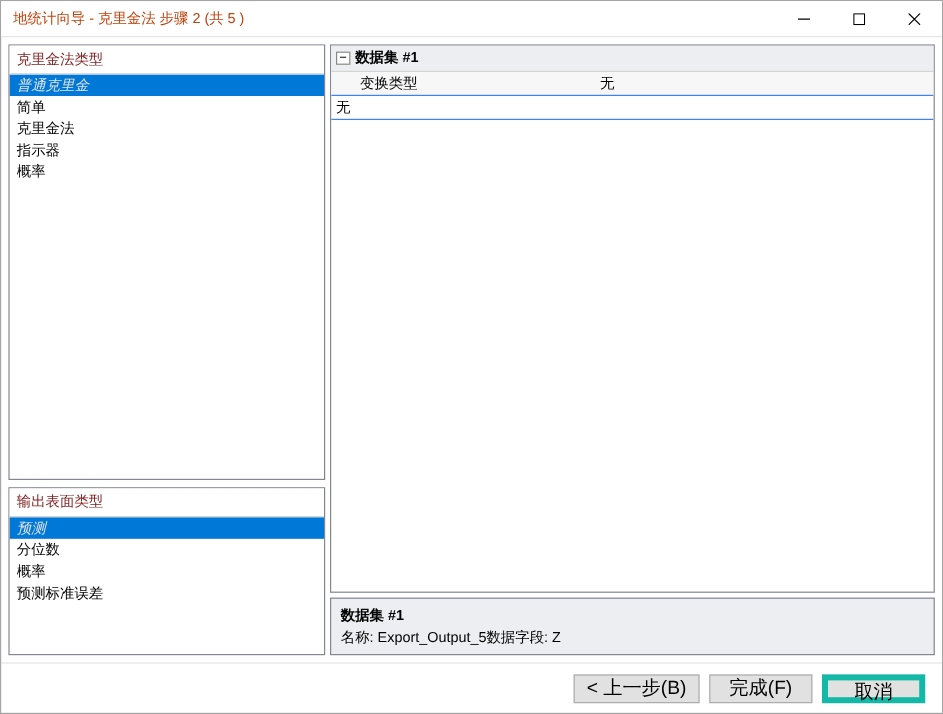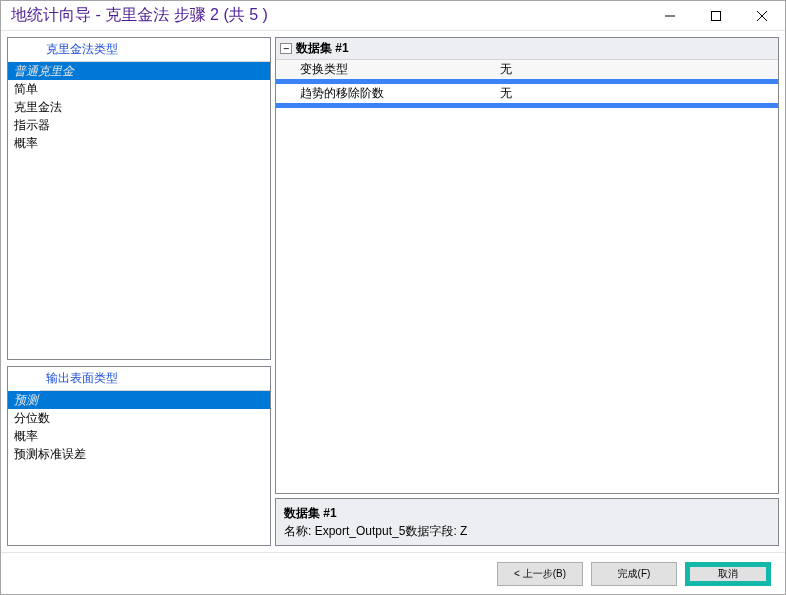--- a/index.html
+++ b/index.html
@@ -1,42 +1,42 @@
 <!DOCTYPE html>
 <html><head>
   <meta charset="utf-8">
   <style>
     * { box-sizing: border-box; margin: 0; padding: 0; }
     body { font-family: "Microsoft YaHei", "SimSun", Tahoma, sans-serif; font-size: 12px; background: #fff; }
     .window { width: 786px; height: 595px; border: 1px solid #a5a5a5; background: #fff; display: flex; flex-direction: column; }
     .titlebar { height: 30px; display: flex; align-items: center; padding-left: 10px; background: #fff; border-bottom: 1px solid #e5e5e5; }
-    .title-text { flex: 1; color: #4c1d95; font-size: 16px; }
+    .title-text { flex: 1; color: #c2410c; font-size: 12px; }
     .win-controls { display: flex; height: 100%; }
     .win-btn { width: 46px; height: 100%; display: flex; align-items: center; justify-content: center; color: #000; cursor: pointer; }
     .content { flex: 1; display: flex; padding: 6px; gap: 4px; overflow: hidden; }
     .left-col { width: 264px; display: flex; flex-direction: column; gap: 6px; }
     .panel { border: 1px solid #828790; background: #fff; display: flex; flex-direction: column; }
     .panel-top { flex: 1; }
-    .panel-bottom { height: 180px; }
-    .panel-header { padding: 3px 6px; font-weight: normal; color: #1d4ed8; border-bottom: 1px solid #d4d4d4; background: #fff; margin-left: 32px; }
+    .panel-bottom { height: 140px; }
+    .panel-header { padding: 3px 6px; font-weight: normal; color: #7f1d1d; border-bottom: 1px solid #d4d4d4; background: #fff; }
     .list { flex: 1; overflow: auto; }
     .list-item { padding: 1px 6px; cursor: pointer; line-height: 16px; }
     .list-item.selected { background: #0078d7; color: #e5e5e5; font-style: italic; }
     .right-col { flex: 1; display: flex; flex-direction: column; gap: 4px; }
     .grid-outer { flex: 1; border: 1px solid #828790; background: #fff; overflow: auto; }
     .grid-header-row { display: flex; align-items: center; background: #eceef2; border-bottom: 1px solid #d4d4d4; padding: 2px 4px; font-weight: bold; }
     .expander { width: 12px; text-align: center; cursor: pointer; margin-right: 4px; font-family: monospace; font-size: 10px; border: 1px solid #888; line-height: 9px; height: 11px; background: #fff; font-weight: normal; }
-    .grid-row { display: flex; align-items: center; padding: 1px 4px; border-bottom: 5px solid #3b82f6; }
+    .grid-row { display: flex; align-items: center; padding: 1px 4px; border-bottom: 1px solid #3b82f6; }
     .grid-row:nth-child(odd) { background: #f7f7f7; }
     .grid-label { flex: 0 0 220px; padding-left: 20px; }
     .grid-value { flex: 1; }
     .info-box { border: 1px solid #828790; background: #eceef2; padding: 6px 8px; line-height: 16px; }
     .info-title { font-weight: bold; margin-bottom: 2px; }
     .footer { height: 42px; border-top: 1px solid #e5e5e5; display: flex; justify-content: flex-end; align-items: center; padding: 0 14px; gap: 8px; }
-    .btn { min-width: 86px; height: 24px; border: 1px solid #adadad; background: #e1e1e1; font-size: 10px; font-family: inherit; padding: 0 10px; cursor: pointer; }
+    .btn { min-width: 86px; height: 24px; border: 1px solid #adadad; background: #e1e1e1; font-size: 16px; font-family: inherit; padding: 0 10px; cursor: pointer; }
     .btn.default { border: 5px solid #14b8a6; }
     svg { display: block; }
   </style>
 </head>
 <body>
 
 <div class="window">
 
   <div class="titlebar">
     <div class="title-text">地统计向导 - 克里金法 步骤 2 (共 5 )</div>
@@ -92,21 +92,20 @@
         <div class="grid-header-row">
           <div class="expander">−</div>
           <span>数据集 #1</span>
         </div>
         <div id="grid-rows">
             <div class="grid-row">
               <div class="grid-label">变换类型</div>
               <div class="grid-value">无</div>
             </div>
             <div class="grid-row">
-              <div class="grid-label">趋势的移除阶数</div>
               <div class="grid-value">无</div>
             </div>
           </div>
       </div>
 
       <div class="info-box">
         <div class="info-title">数据集 #1</div>
         <div>名称: Export_Output_5数据字段: Z</div>
       </div>
 

